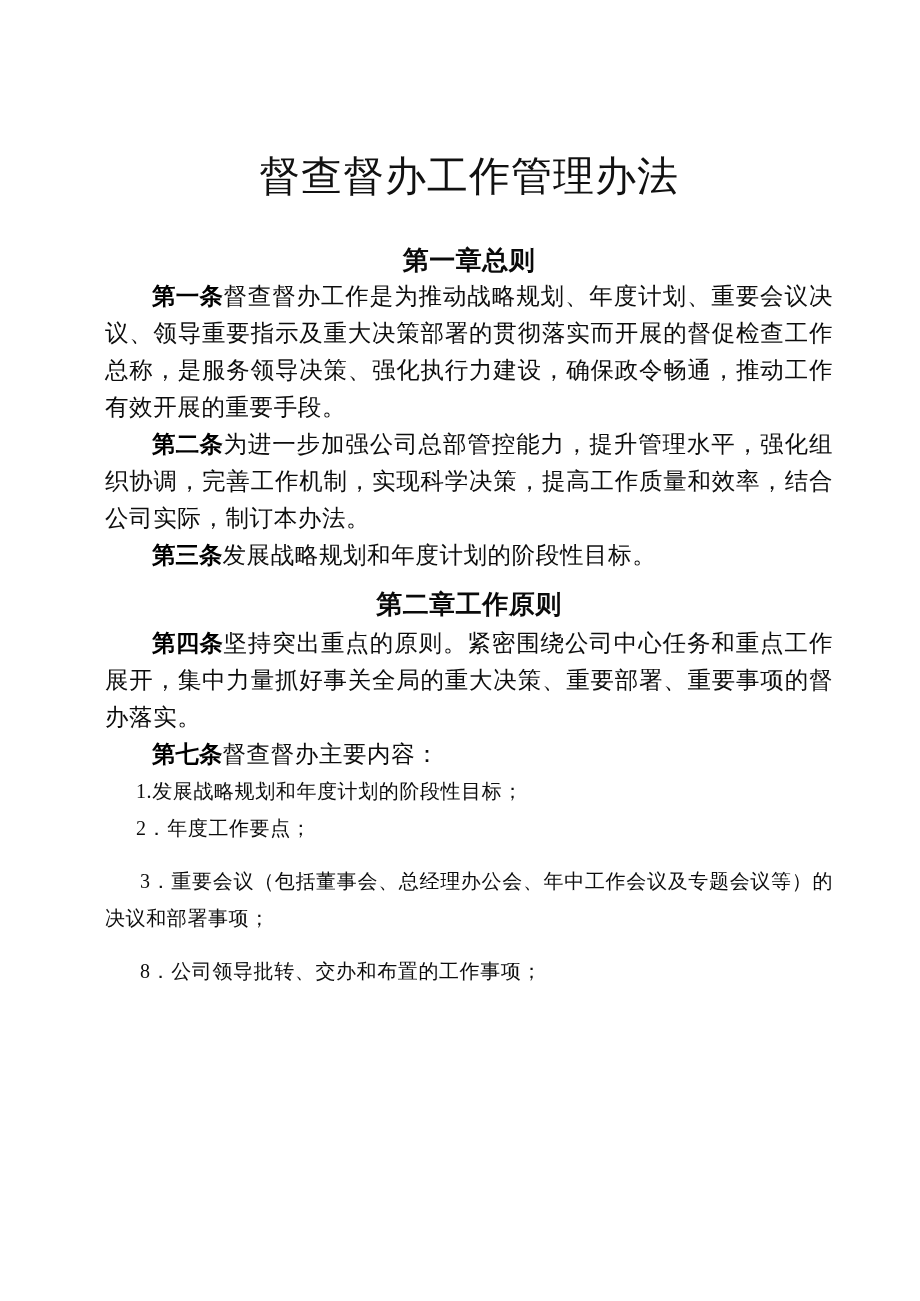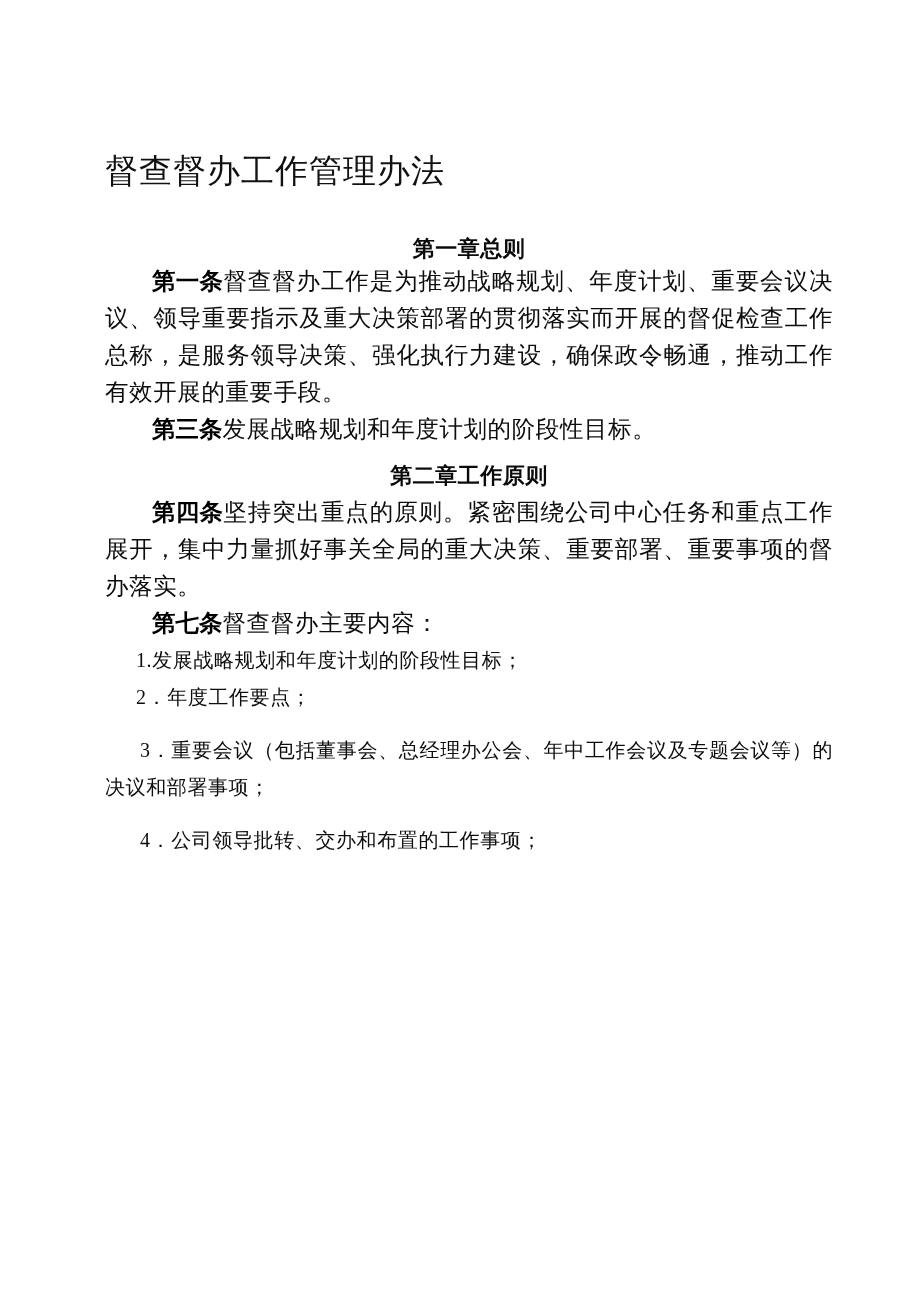--- a/index.html
+++ b/index.html
@@ -21,35 +21,36 @@
   }
   .content {
     position: absolute;
     left: 105px;
     top: 0;
     width: 728px;
   }
 
   
   .doc-title {
+    text-align: center;
     font-family: "Liberation Serif", "DejaVu Serif", serif;
-    font-size: 33px;
+    font-size: 41px;
     font-weight: 400;
     letter-spacing: 1px;
     line-height: 1.2;
     margin: 0;
     padding-top: 152px;
     color: #111111;
   }
 
   
   .chapter {
     text-align: center;
     font-family: "DejaVu Sans", "Liberation Sans", sans-serif;
-    font-size: 22px;
+    font-size: 26px;
     font-weight: 700;
     letter-spacing: 0.5px;
     line-height: 1.35;
     margin: 0;
     color: #0a0a0a;
   }
   .chapter.first { margin-top: 42px; }
   .chapter.mid   { margin-top: 13px; margin-bottom: 3px; }
 
   
@@ -92,31 +93,32 @@
 
 <div class="page">
   <div class="content">
 
     <h1 class="doc-title">督查督办工作管理办法</h1>
 
     <h2 class="chapter first">第一章总则</h2>
 
     <p class="para"><span class="art">第一条</span><span>督查督办工作是为推动战略规划、年度计划、重要会议决议、领导重要指示及重大决策部署的贯彻落实而开展的督促检查工作总称，是服务领导决策、强化执行力建设，确保政令畅通，推动工作有效开展的重要手段。</span></p>
 
+    <p class="para"><span class="art">第二条</span><span>为进一步加强公司总部管控能力，提升管理水平，强化组织协调，完善工作机制，实现科学决策，提高工作质量和效率，结合公司实际，制订本办法。</span></p>
 
     <p class="para"><span class="art">第三条</span><span>发展战略规划和年度计划的阶段性目标。</span></p>
 
     <h2 class="chapter mid">第二章工作原则</h2>
 
     <p class="para"><span class="art">第四条</span><span>坚持突出重点的原则。紧密围绕公司中心任务和重点工作展开，集中力量抓好事关全局的重大决策、重要部署、重要事项的督办落实。</span></p>
 
 
 
 
     <p class="para"><span class="art">第七条</span><span>督查督办主要内容：</span></p>
 
     <p class="listline i1">1.发展战略规划和年度计划的阶段性目标；</p>
     <p class="listline i1">2．年度工作要点；</p>
     <p class="listline i2">3．重要会议（包括董事会、总经理办公会、年中工作会议及专题会议等）的决议和部署事项；</p>
-    <p class="listline i2">4．公司领导批转、交办和布置的工作事项；</p>
+    <p class="listline i2">8．公司领导批转、交办和布置的工作事项；</p>
 
   </div>
 </div>
 
 </body></html>

